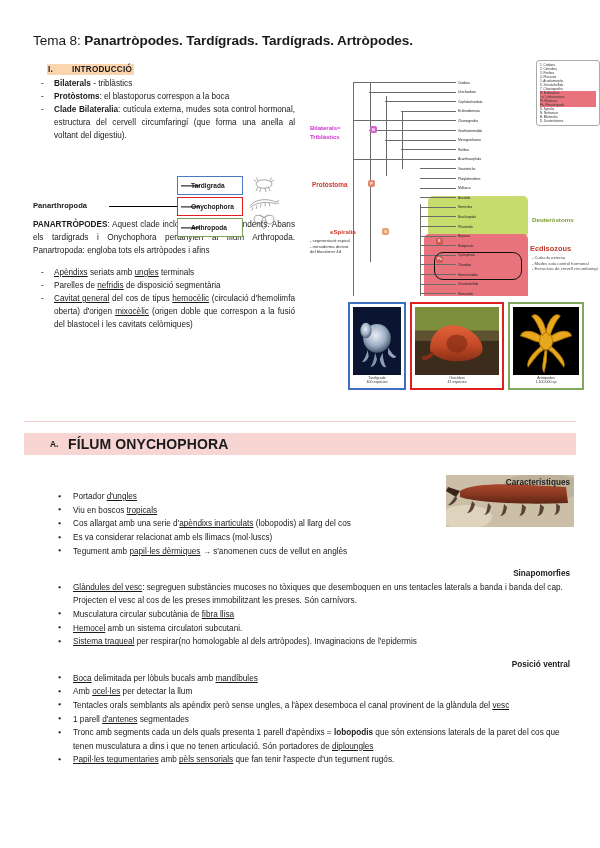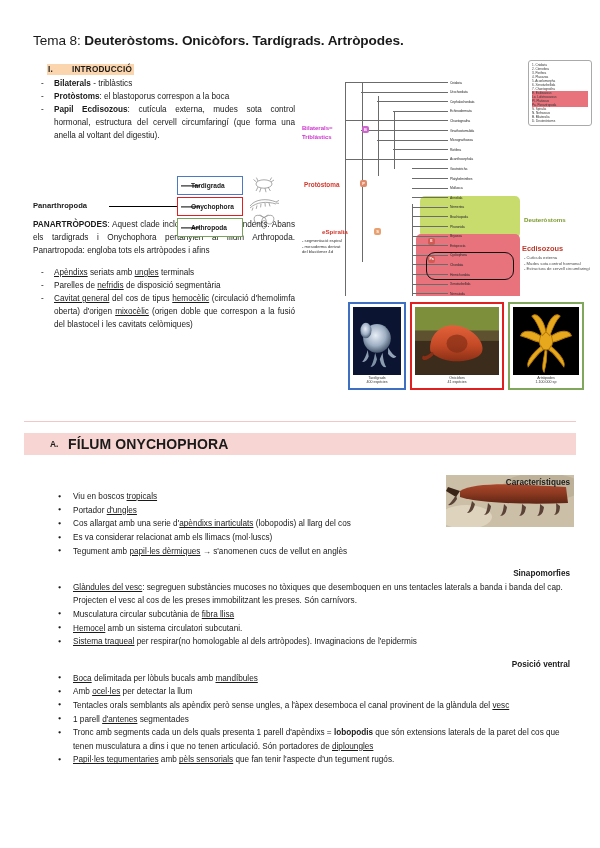--- a/index.html
+++ b/index.html
@@ -141,21 +141,21 @@
     position: absolute;
     left: 214px;
     width: 34px;
     height: 17px;
     opacity: 0.72;
   }
 
   
   .tree-fig {
     position: absolute;
-    left: 300px;
+    left: 308px;
     top: 56px;
     width: 292px;
     height: 240px;
     overflow: hidden;
   }
   .tree-band {
     position: absolute;
     border-radius: 5px;
   }
   .band-green { background: #c8dc6e; }
@@ -336,31 +336,31 @@
     position: relative;
   }
 </style>
 </head>
 <body>
 
 <div class="page">
 
   <div class="doc-title">
     <span class="t-light">Tema 8:</span>
-    <span class="t-bold">Deuteròstoms. Onicòfors. Tardígrads. Artròpodes.</span>
+    <span class="t-bold">Panartròpodes. Tardígrads. Tardígrads. Artròpodes.</span>
   </div>
 
   <div class="intro-col">
     <div class="sec-roman">
       <span class="num">I.</span><span>INTRODUCCIÓ</span>
     </div>
     <ul class="dashlist" id="intro-bullets">
         <li><b>Bilaterals</b><span> - triblàstics</span></li>
         <li><b>Protòstoms</b><span>: el blastoporus correspon a la boca</span></li>
-        <li><b>Papil Ecdisozous</b><span>: cutícula externa, mudes sota control hormonal, estructura del cervell circumfaringí (que forma una anella al voltant del digestiu).</span></li>
+        <li><b>Clade Bilateralia</b><span>: cutícula externa, mudes sota control hormonal, estructura del cervell circumfaringí (que forma una anella al voltant del digestiu).</span></li>
       </ul>
     <div style="height:76px"></div>
     <p class="para">
       <b>PANARTRÒPODES</b><span>: Aquest clade inclou 3 filums independents. Abans els tardigrads i Onychophora pertanyien al filum Arthropoda. Panartropoda: engloba tots els artròpodes i afins</span>
     </p>
     <div style="height:9px"></div>
     <ul class="dashlist" id="feature-list">
         <li><span class="u">Apèndixs</span><span> seriats amb </span><span class="u">ungles</span><span> terminals</span></li>
         <li><span>Parelles de </span><span class="u">nefridis</span><span> de disposició segmentària</span></li>
         <li><span class="u">Cavitat general</span><span> del cos de tipus </span><span class="u">hemocèlic</span><span> (circulació d'hemolimfa oberta) d'origen </span><span class="u">mixocèlic</span><span> (origen doble que correspon a la fusió del blastocel i les cavitats celòmiques)</span></li>
@@ -637,22 +637,22 @@
           <path d="M110 28 q1 10 -2 12 q6 0 6 -9 z"></path>
         </g>
       </svg>
     </div>
   </div>
 
   <div class="body-lower">
     <div class="blk">
       <div class="sub-head">Característiques</div>
       <ul class="bullets narrow" id="list-caracteristiques">
+          <li><span>Portador </span><span class="u">d'ungles</span></li>
           <li><span>Viu en boscos </span><span class="u">tropicals</span></li>
-          <li><span>Portador </span><span class="u">d'ungles</span></li>
           <li><span>Cos allargat amb una serie d'</span><span class="u">apèndixs inarticulats</span><span> (lobopodis) al llarg del cos</span></li>
           <li><span>Es va considerar relacionat amb els llimacs (mol·luscs)</span></li>
           <li><span>Tegument amb </span><span class="u">papil·les dèrmiques</span><span> → s'anomenen cucs de vellut en anglès</span></li>
         </ul>
     </div>
     <div class="blk">
       <div class="sub-head">Sinapomorfies</div>
       <ul class="bullets" id="list-sinapomorfies">
           <li><span class="u">Glàndules del vesc</span><span>: segreguen substàncies mucoses no tòxiques que desemboquen en uns tentacles laterals a banda i banda del cap. Projecten el vesc al cos de les preses immobilitzant les preses. Són carnívors.</span></li>
           <li><span>Musculatura circular subcutània de </span><span class="u">fibra llisa</span></li>

